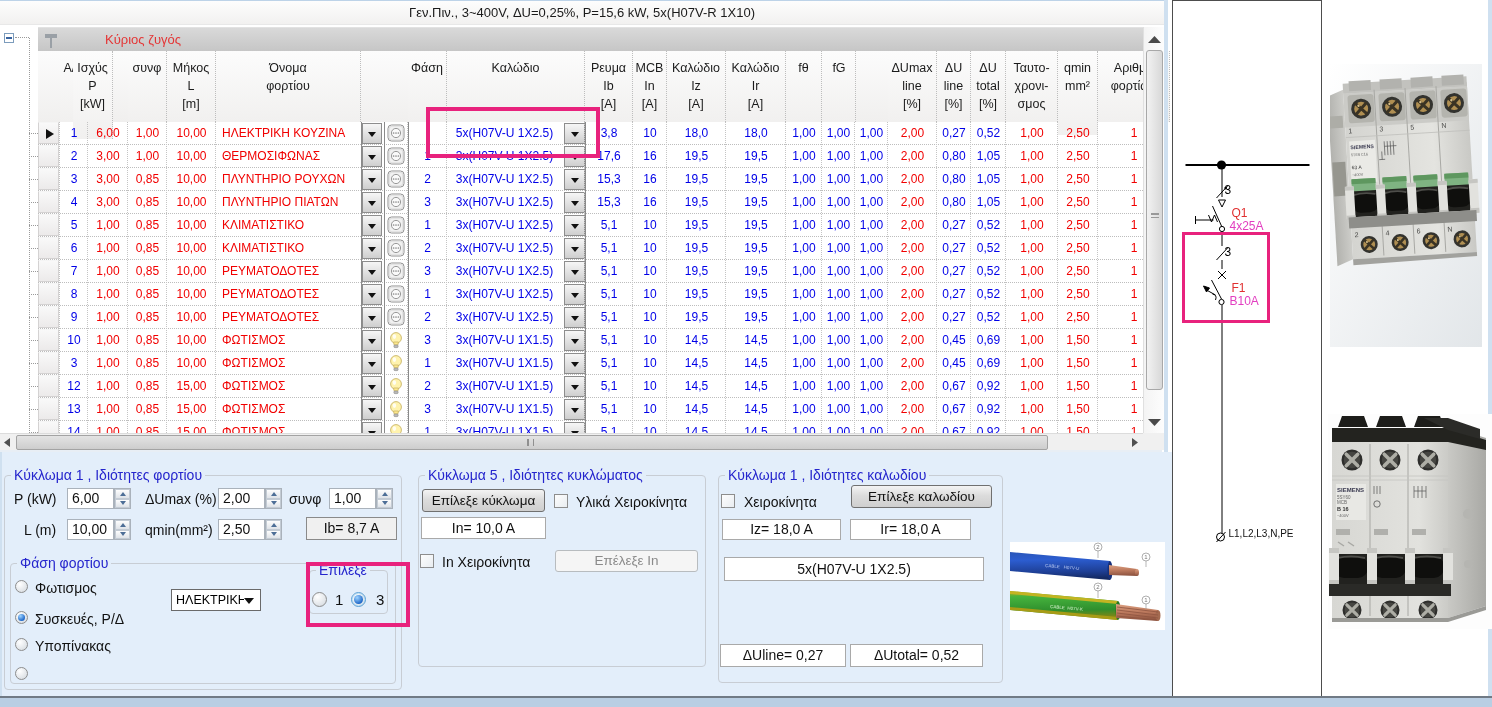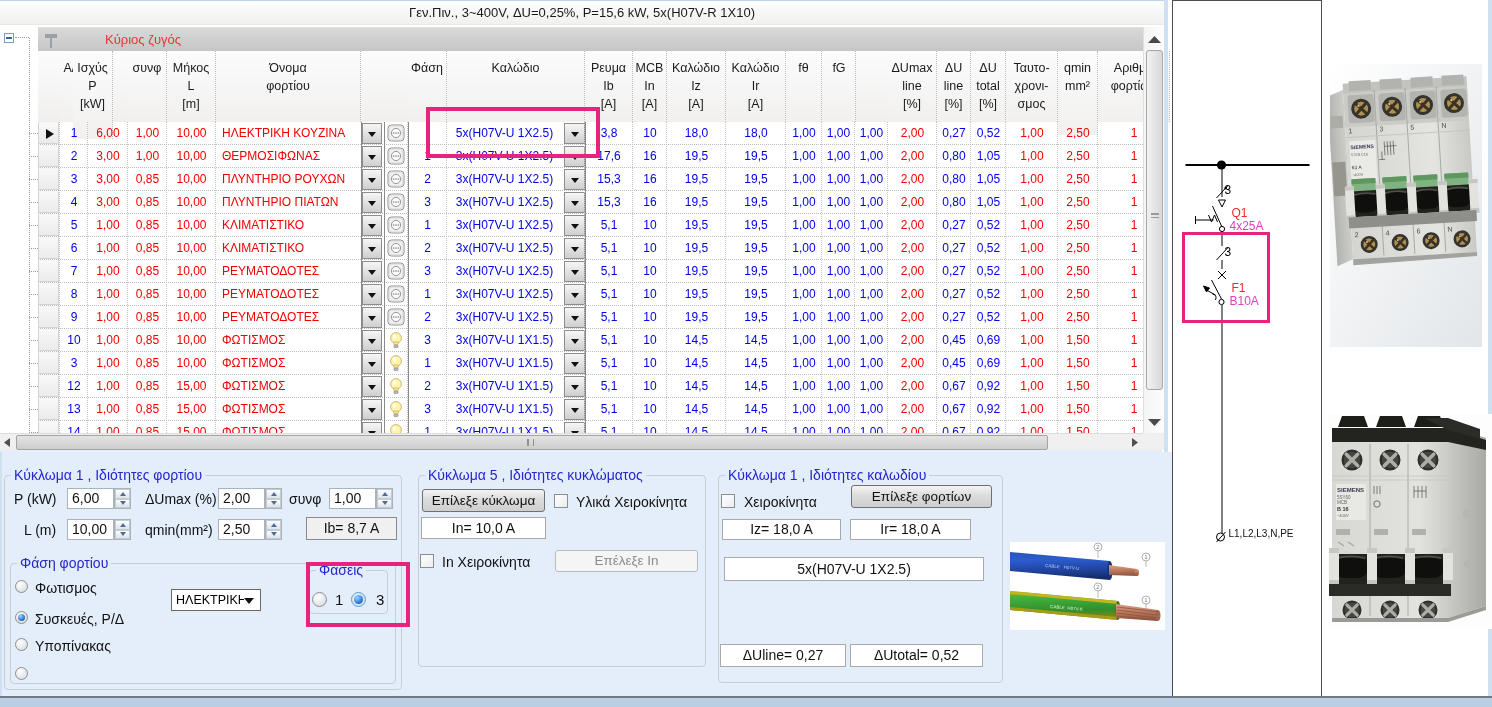--- a/index.html
+++ b/index.html
@@ -734,42 +734,42 @@
 <div class="lbl" style="left:35px;top:611px;">Συσκευές, Ρ/Δ</div>
 <div class="radio" style="left:15px;top:638px"></div>
 <div class="lbl" style="left:35px;top:638px;">Υποπίνακας</div>
 <div class="radio" style="left:15px;top:667px"></div>
 <div class="lbl" style="left:35px;top:667px;margin-top:44px;">Κινητήρας</div>
 <div class="abs" style="left:171px;top:589px;width:90px;height:22px;background:#fff;border:1px solid #6a6a6a">
     <div style="position:absolute;left:4px;top:3px;width:68px;overflow:hidden;font-size:12.5px;white-space:nowrap">ΗΛΕΚΤΡΙΚΗ</div>
     <div style="position:absolute;right:6px;top:8px;width:0;height:0;border-left:5px solid transparent;border-right:5px solid transparent;border-top:6px solid #111"></div>
   </div>
 <div class="gbox" style="left:309px;top:570px;width:79px;height:44px">
-    <div class="gblabel" style="font-size:14px">Φάσεις</div>
+    <div class="gblabel" style="font-size:14px">Επίλεξε</div>
   </div>
 <div class="radio" style="left:312px;top:592px;width:15px;height:15px"></div>
 <div class="lbl" style="left:335px;top:591px;font-size:15px">1</div>
 <div class="radio sel big" style="left:351px;top:592px;width:15px;height:15px"></div>
 <div class="lbl" style="left:376px;top:591px;font-size:15px">3</div>
 <div class="gbox" style="left:418px;top:475px;width:288px;height:192px">
     <div class="gblabel">Κύκλωμα 5 , Ιδιότητες κυκλώματος</div>
   </div>
 <div class="btn" style="left:422px;top:489px;width:123px;height:23px;line-height:21px">Επίλεξε κύκλωμα</div>
 <div class="chk" style="left:554px;top:494px"></div>
 <div class="lbl" style="left:576px;top:494px;">Υλικά Χειροκίνητα</div>
 <div class="infobox" style="left:421px;top:517px;width:125px;height:22px;line-height:20px">In= 10,0 A</div>
 <div class="chk" style="left:420px;top:554px"></div>
 <div class="lbl" style="left:442px;top:554px;">In Χειροκίνητα</div>
 <div class="btn dis" style="left:555px;top:550px;width:143px;height:22px;line-height:20px">Επέλεξε In</div>
 <div class="gbox" style="left:718px;top:475px;width:285px;height:208px">
     <div class="gblabel">Κύκλωμα 1 , Ιδιότητες καλωδίου</div>
   </div>
 <div class="chk" style="left:721px;top:494px"></div>
 <div class="lbl" style="left:744px;top:494px;">Χειροκίνητα</div>
-<div class="btn" style="left:851px;top:485px;width:141px;height:23px;line-height:21px">Επίλεξε φορτίων</div>
+<div class="btn" style="left:851px;top:485px;width:141px;height:23px;line-height:21px">Επίλεξε καλωδίου</div>
 <div class="infobox" style="left:722px;top:519px;width:119px;height:21px;line-height:19px">Iz= 18,0 A</div>
 <div class="infobox" style="left:850px;top:519px;width:121px;height:21px;line-height:19px">Ir= 18,0 A</div>
 <div class="infobox" style="left:724px;top:557px;width:260px;height:24px;line-height:22px">5x(H07V-U 1X2.5)</div>
 <div class="infobox" style="left:720px;top:644px;width:126px;height:23px;line-height:21px">ΔUline= 0,27</div>
 <div class="infobox" style="left:850px;top:644px;width:133px;height:23px;line-height:21px">ΔUtotal= 0,52</div>
 <div class="abs" style="left:1010px;top:542px;width:155px;height:88px;background:#fff;overflow:hidden">
 <svg width="155" height="88" viewBox="0 0 155 88">
 <defs>
 <linearGradient id="blu" x1="0" y1="0" x2="0.08" y2="1">
 <stop offset="0" stop-color="#2a56b8"></stop>

